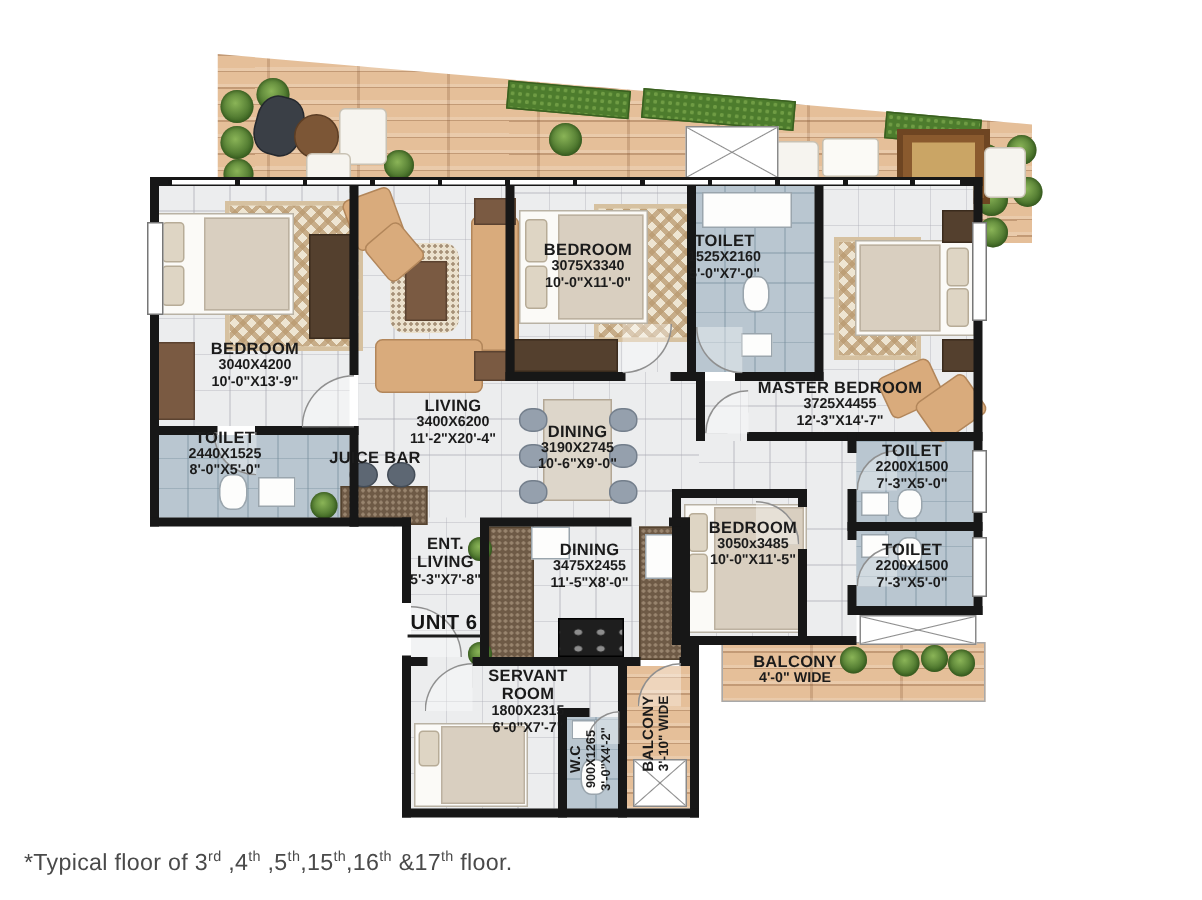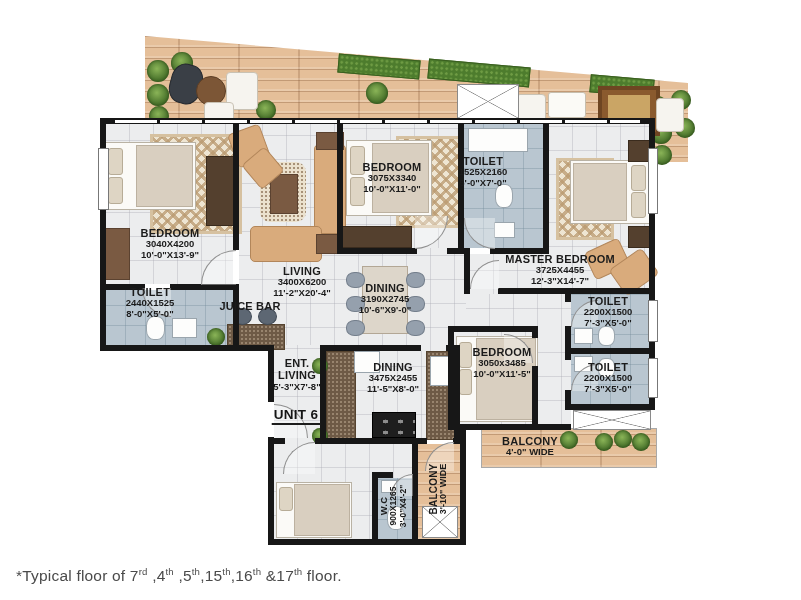--- a/index.html
+++ b/index.html
@@ -332,24 +332,29 @@
   <div class="lbl" style="left:393px;top:378px">
     <div class="nm">DINING</div>
     <div class="dm">3475X2455</div>
     <div class="dm">11'-5"X8'-0"</div>
   </div>
   <div class="lbl" style="left:297px;top:375px;width:52px">
     <div class="nm wrapped">ENT. LIVING</div>
     <div class="dm">5'-3"X7'-8"</div>
   </div>
   <div class="unit" style="left:296px;top:416px">UNIT 6</div>
+  <div class="lbl" style="left:352px;top:468px;width:76px">
+    <div class="nm wrapped">SERVANT ROOM</div>
+    <div class="dm">1800X2315</div>
+    <div class="dm">6'-0"X7'-7"</div>
+  </div>
   <div class="lblr" style="left:394px;top:506px">
     <div class="nm" style="font-size:9.5px">W.C</div>
     <div class="dm" style="font-size:8.5px">900X1265</div>
     <div class="dm" style="font-size:8.5px">3'-0"X4'-2"</div>
   </div>
   <div class="lblr" style="left:438px;top:489px">
     <div class="nm" style="font-size:10px">BALCONY</div>
     <div class="dm" style="font-size:9px">3'-10" WIDE</div>
   </div>
 
-  <div class="foot"><span>*Typical floor of 7</span><sup>rd</sup><span> ,4</span><sup>th</sup><span> ,5</span><sup>th</sup><span>,15</span><sup>th</sup><span>,16</span><sup>th</sup><span> &amp;17</span><sup>th</sup><span> floor.</span></div>
+  <div class="foot"><span>*Typical floor of 3</span><sup>rd</sup><span> ,4</span><sup>th</sup><span> ,5</span><sup>th</sup><span>,15</span><sup>th</sup><span>,16</span><sup>th</sup><span> &amp;17</span><sup>th</sup><span> floor.</span></div>
 </div>
 
 </body></html>

